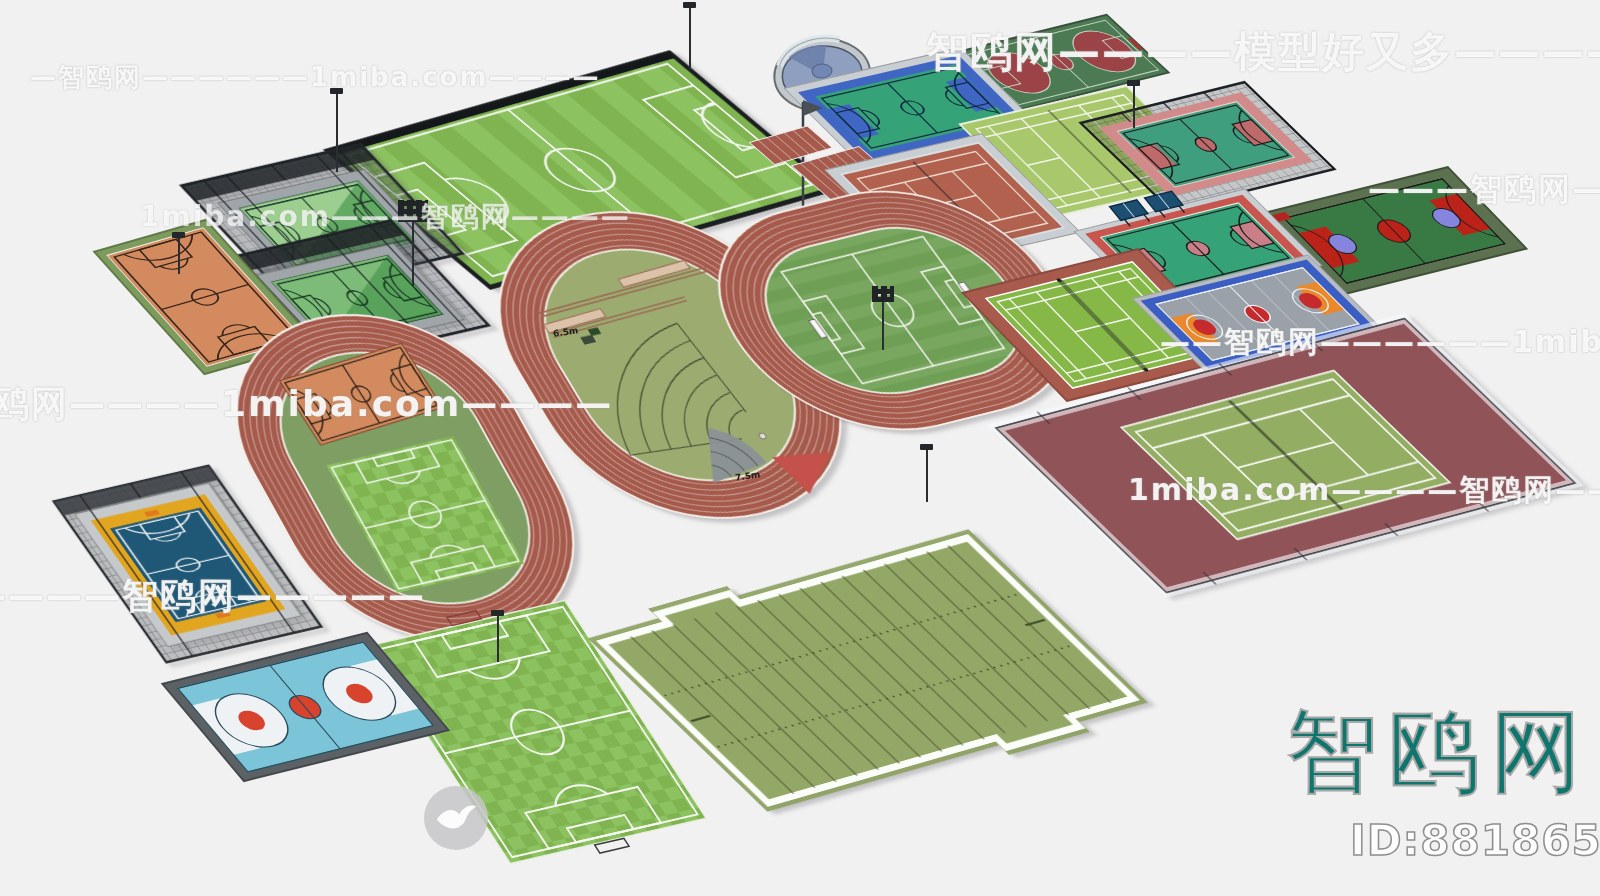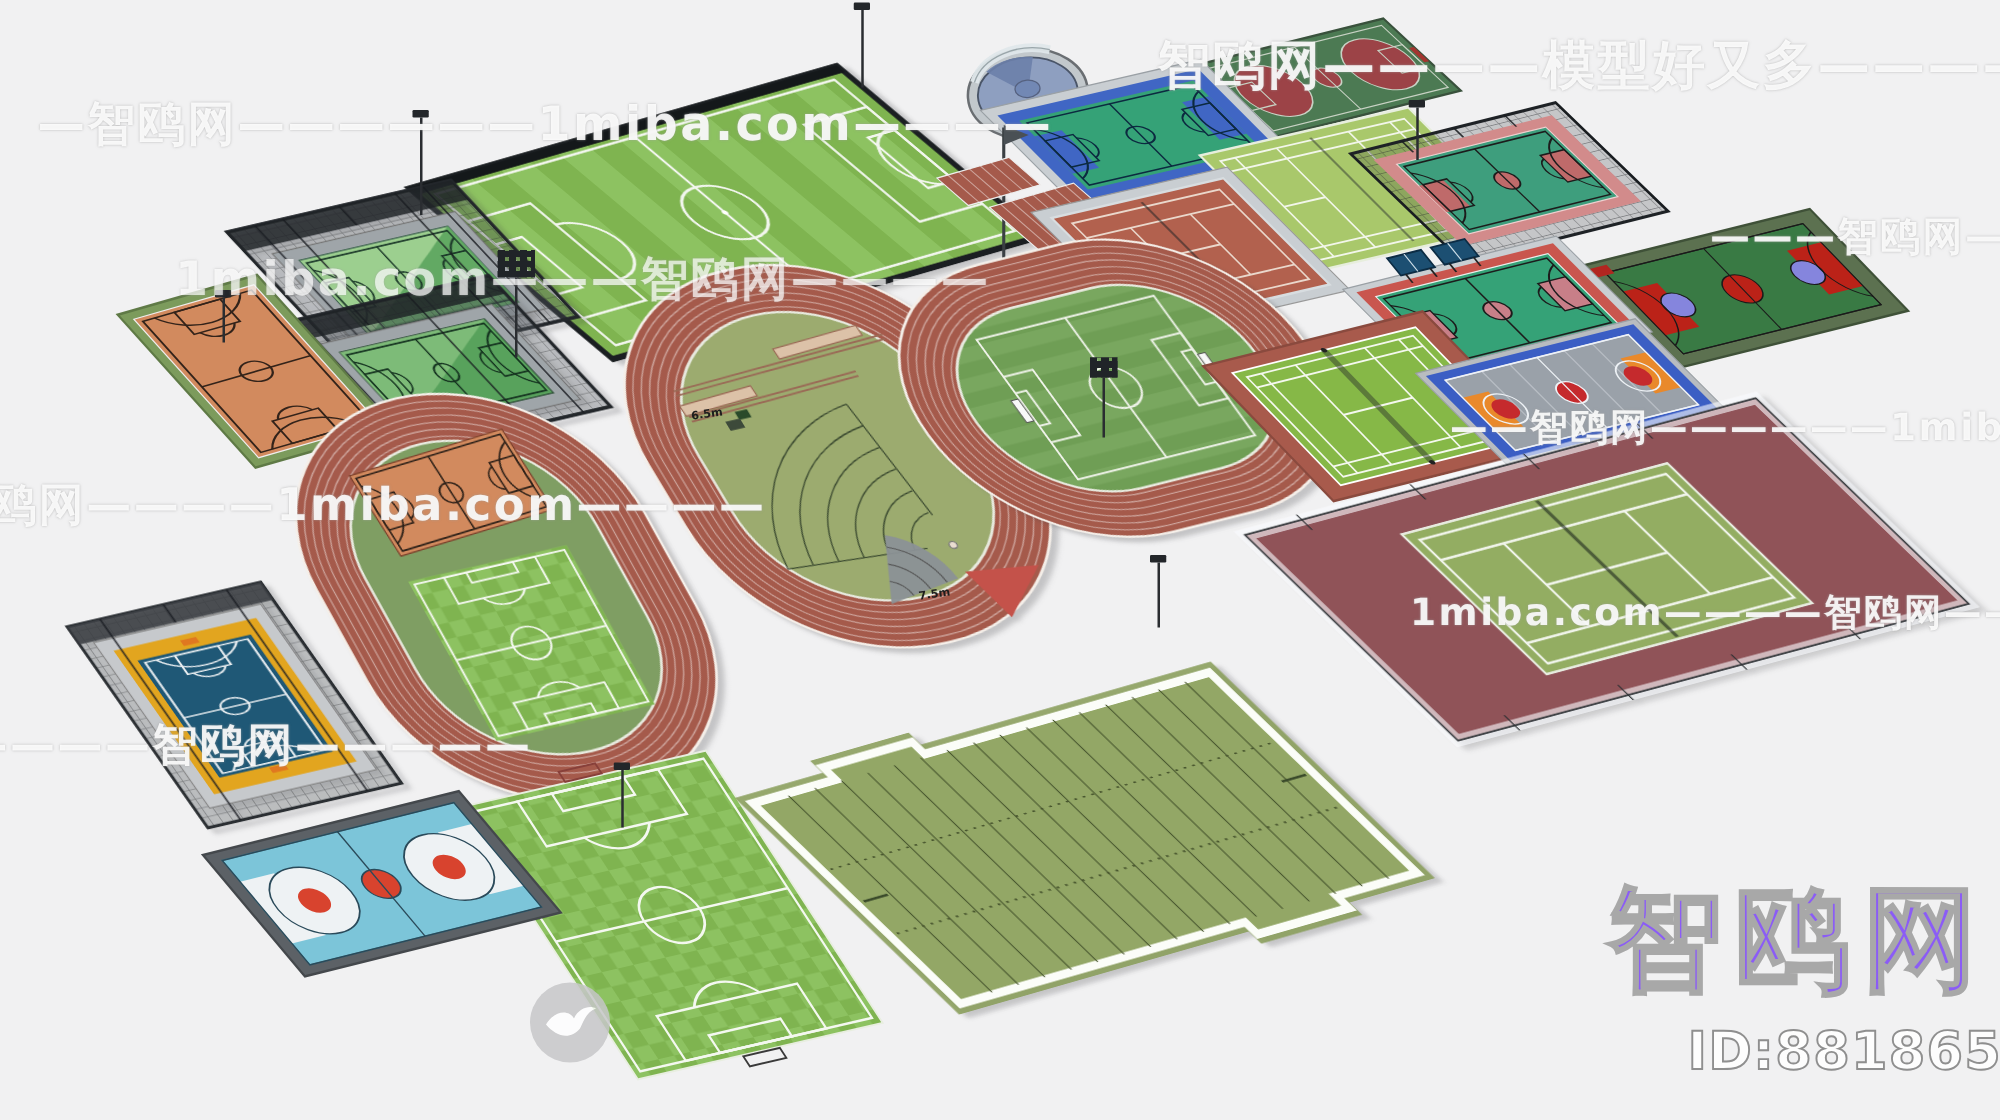--- a/index.html
+++ b/index.html
@@ -3,22 +3,22 @@
 <meta charset="utf-8">
 <style>
   html,body{margin:0;padding:0;background:#e8e8ea;}
   #scene{position:relative;width:1600px;height:896px;background:var(--bg,#f1f1f2);overflow:hidden;
          font-family:"DejaVu Sans","Liberation Sans",sans-serif;}
   .fac{position:absolute;transform-origin:50% 50%;}
   .fac svg{display:block;width:100%;height:100%;overflow:visible;}
   .shadow{filter:drop-shadow(3px 5px 2px rgba(60,60,65,0.25));}
   .wm{position:absolute;font-weight:bold;white-space:nowrap;z-index:40;letter-spacing:2px;
       color:rgba(255,255,255,0.88);text-shadow:0 0 2px rgba(160,160,160,0.75);}
-  .wm-big{position:absolute;font-weight:bold;white-space:nowrap;z-index:45;
-      color:#8b5cf6;-webkit-text-stroke:2px #a8a8a8;text-shadow:0 0 1px #bbb;letter-spacing:10px;}
+  .wm-big{position:absolute;font-weight:normal;white-space:nowrap;z-index:45;
+      color:#0f766e;-webkit-text-stroke:2px #a8a8a8;text-shadow:0 0 1px #bbb;letter-spacing:10px;}
   .wm-id{position:absolute;font-weight:bold;white-space:nowrap;z-index:45;
       color:#fdfdfd;-webkit-text-stroke:1.5px #8f8f8f;text-shadow:0 0 1px #aaa;letter-spacing:1px;}
   .bird-badge{position:absolute;width:64px;height:64px;border-radius:50%;background:#c7c7c9;opacity:.85;
       z-index:41;display:flex;align-items:center;justify-content:center;}
   .tiny-label{position:absolute;font-size:9px;color:#1d1d1d;z-index:30;font-weight:bold;}
   .floodlight{position:absolute;z-index:22;}
   .floodlight .lamp{width:13px;height:6px;background:#23262a;border-radius:1px;margin-left:-6px;}
   .floodlight .pole{width:2px;background:#2a2d31;}
   .cluster{position:absolute;z-index:22;}
   .cluster .head{width:30px;height:22px;
@@ -634,23 +634,23 @@
   <div class="cluster" style="left:872px;top:286px;">
       <div class="head" style="width:22px;height:16px"></div>
       <div class="pole" style="height:48px;margin-left:10px"></div>
     </div>
 
   
   <div class="tiny-label" style="left:553px;top:327px;transform:rotate(-8deg)">6.5m</div>
   <div class="tiny-label" style="left:735px;top:471px;transform:rotate(-8deg)">7.5m</div>
 
   
-  <div class="wm" style="left:30px;top:74px;font-size:38px;">—智鸥网——————1miba.com————</div>
+  <div class="wm" style="left:30px;top:60px;font-size:26px;">—智鸥网——————1miba.com————</div>
   <div class="wm" style="left:926px;top:24px;font-size:42px;">智鸥网————模型好又多————</div>
-  <div class="wm" style="left:140px;top:198px;font-size:38px;opacity:.8;">1miba.com———智鸥网————</div>
+  <div class="wm" style="left:140px;top:198px;font-size:28px;opacity:.8;">1miba.com———智鸥网————</div>
   <div class="wm" style="left:1368px;top:168px;font-size:32px;">———智鸥网———</div>
   <div class="wm" style="left:1160px;top:322px;font-size:30px;">——智鸥网——————1miba.com</div>
   <div class="wm" style="left:-45px;top:380px;font-size:36px;">智鸥网————1miba.com————</div>
   <div class="wm" style="left:1128px;top:470px;font-size:30px;">1miba.com————智鸥网———</div>
   <div class="wm" style="left:-30px;top:572px;font-size:36px;">————智鸥网—————</div>
   <div class="bird-badge" style="left:424px;top:786px;">
     <svg width="48" height="48" viewBox="0 0 60 60">
         <path d="M6 32 C16 16 30 18 34 26 C38 16 50 12 56 16 C46 20 44 28 40 36 C30 48 16 44 6 32 Z" fill="#fff"></path>
       </svg>
   </div>

